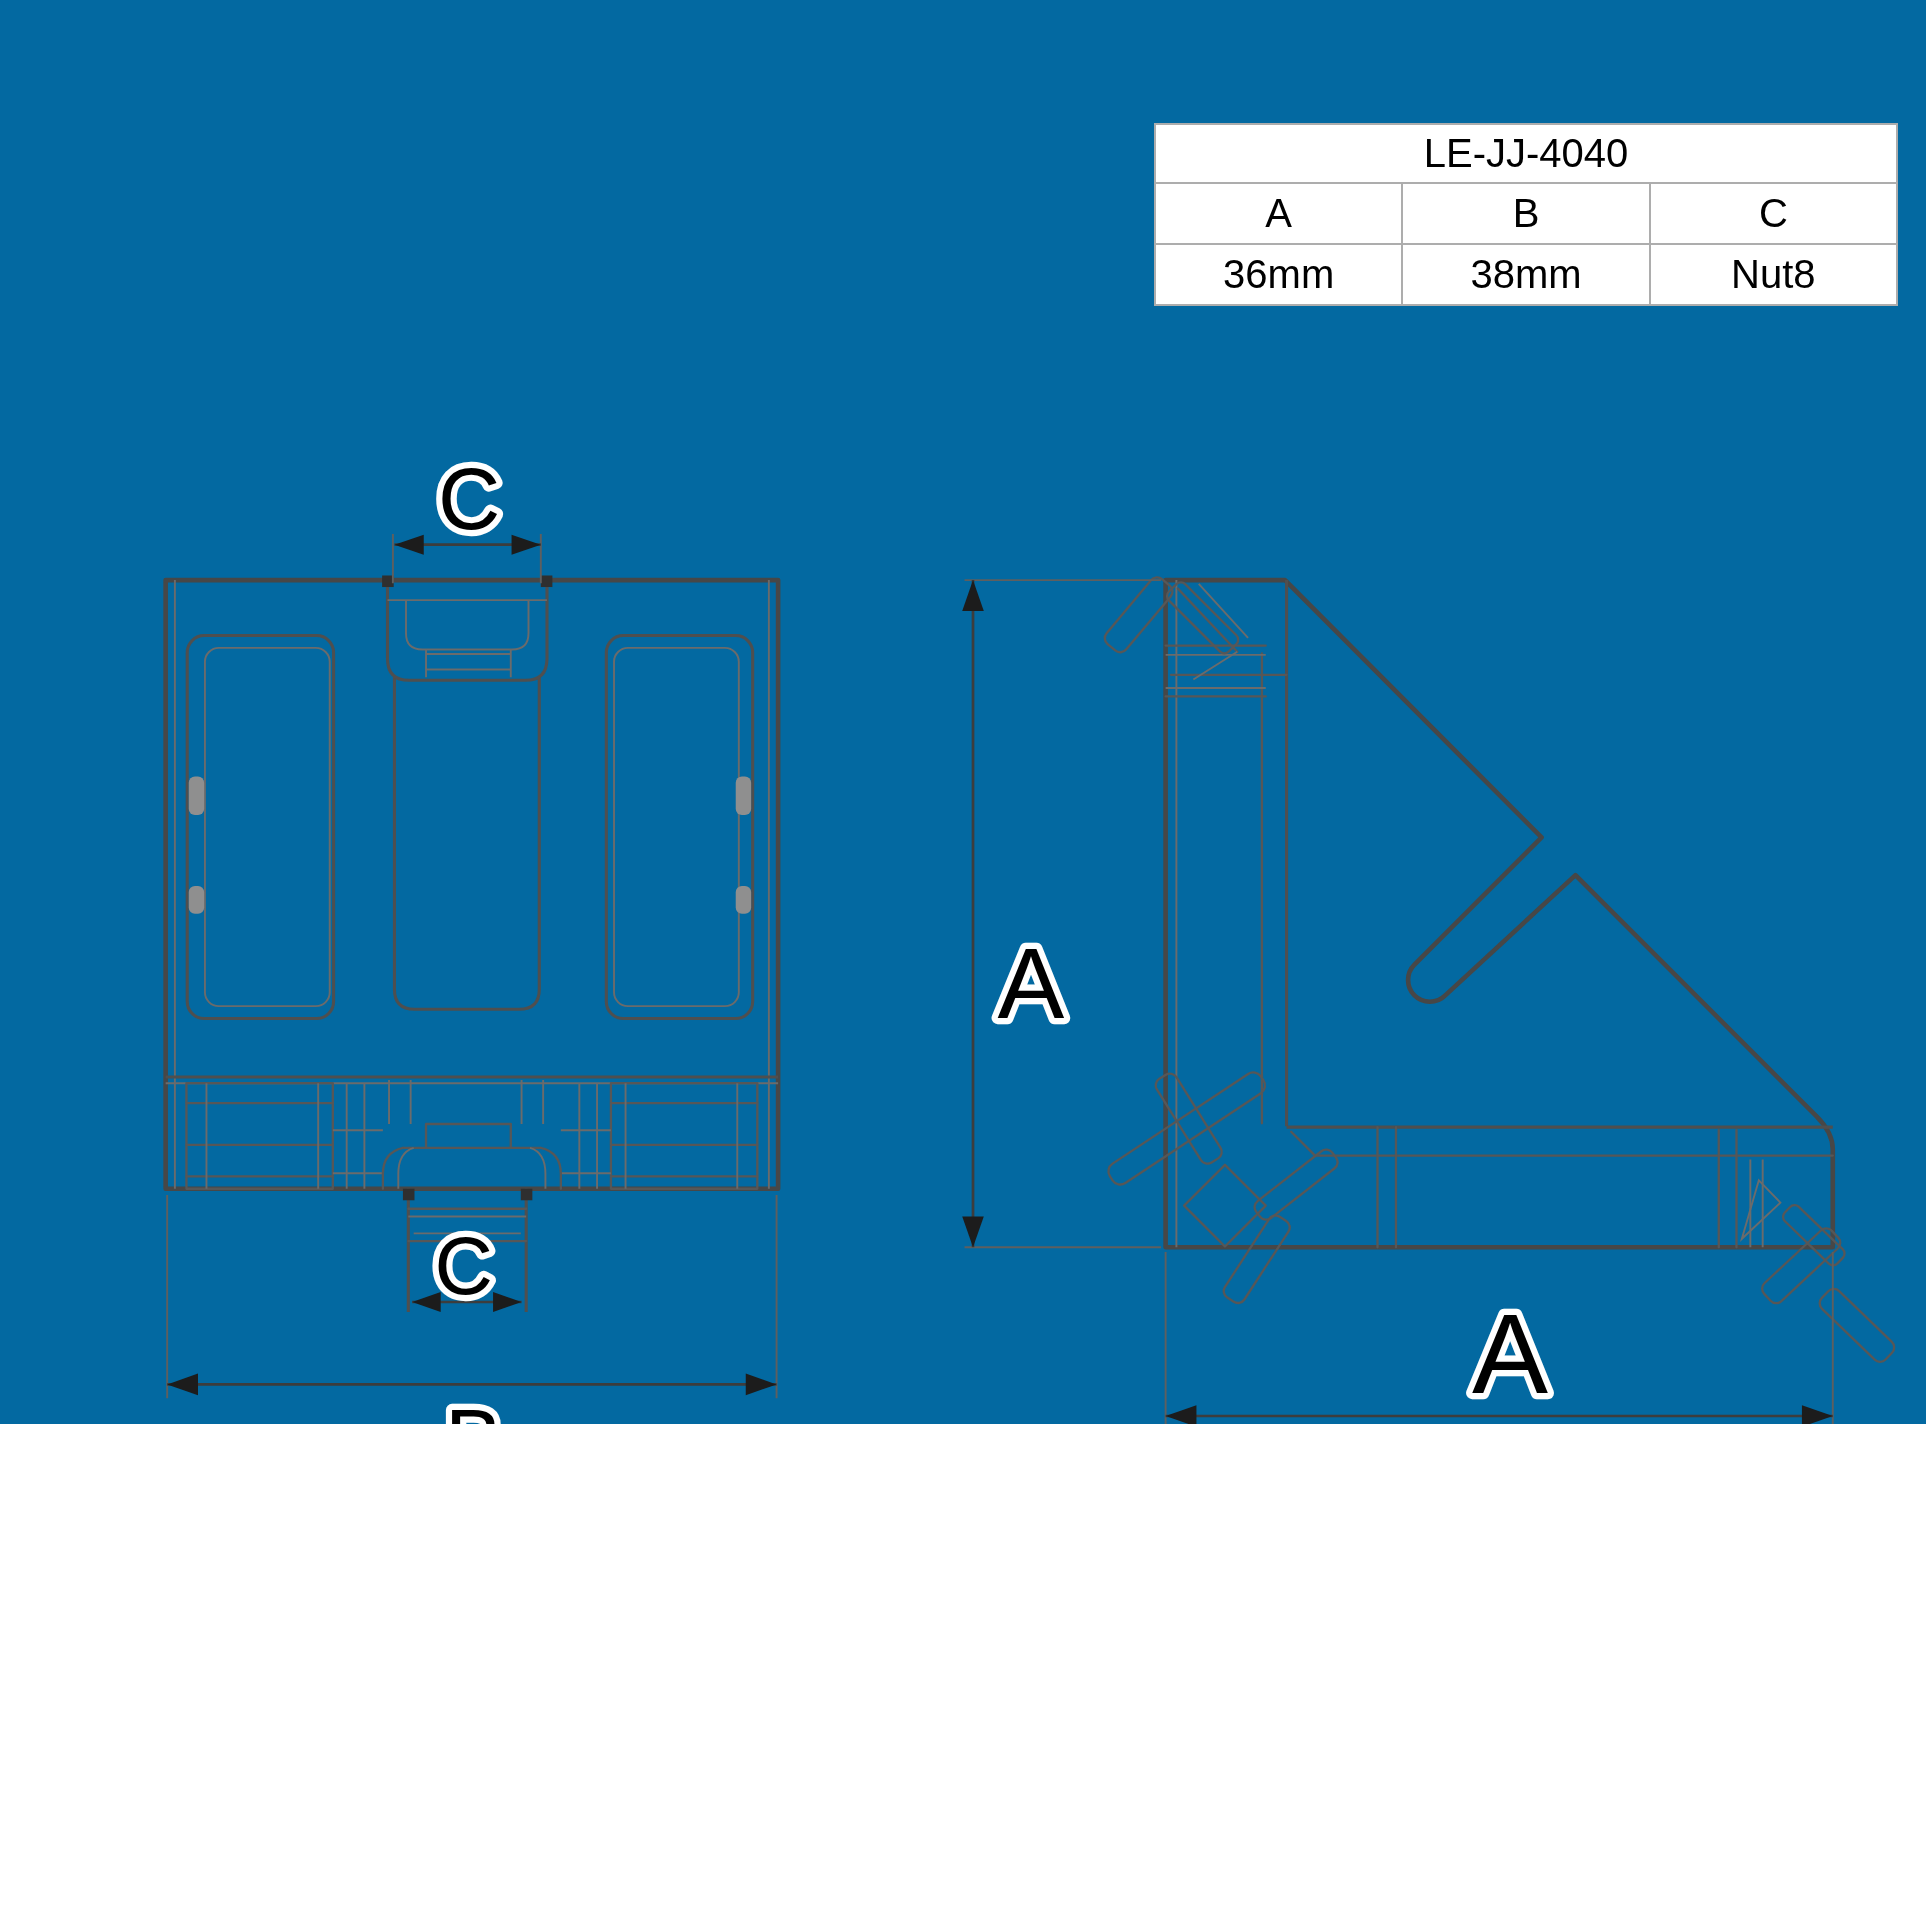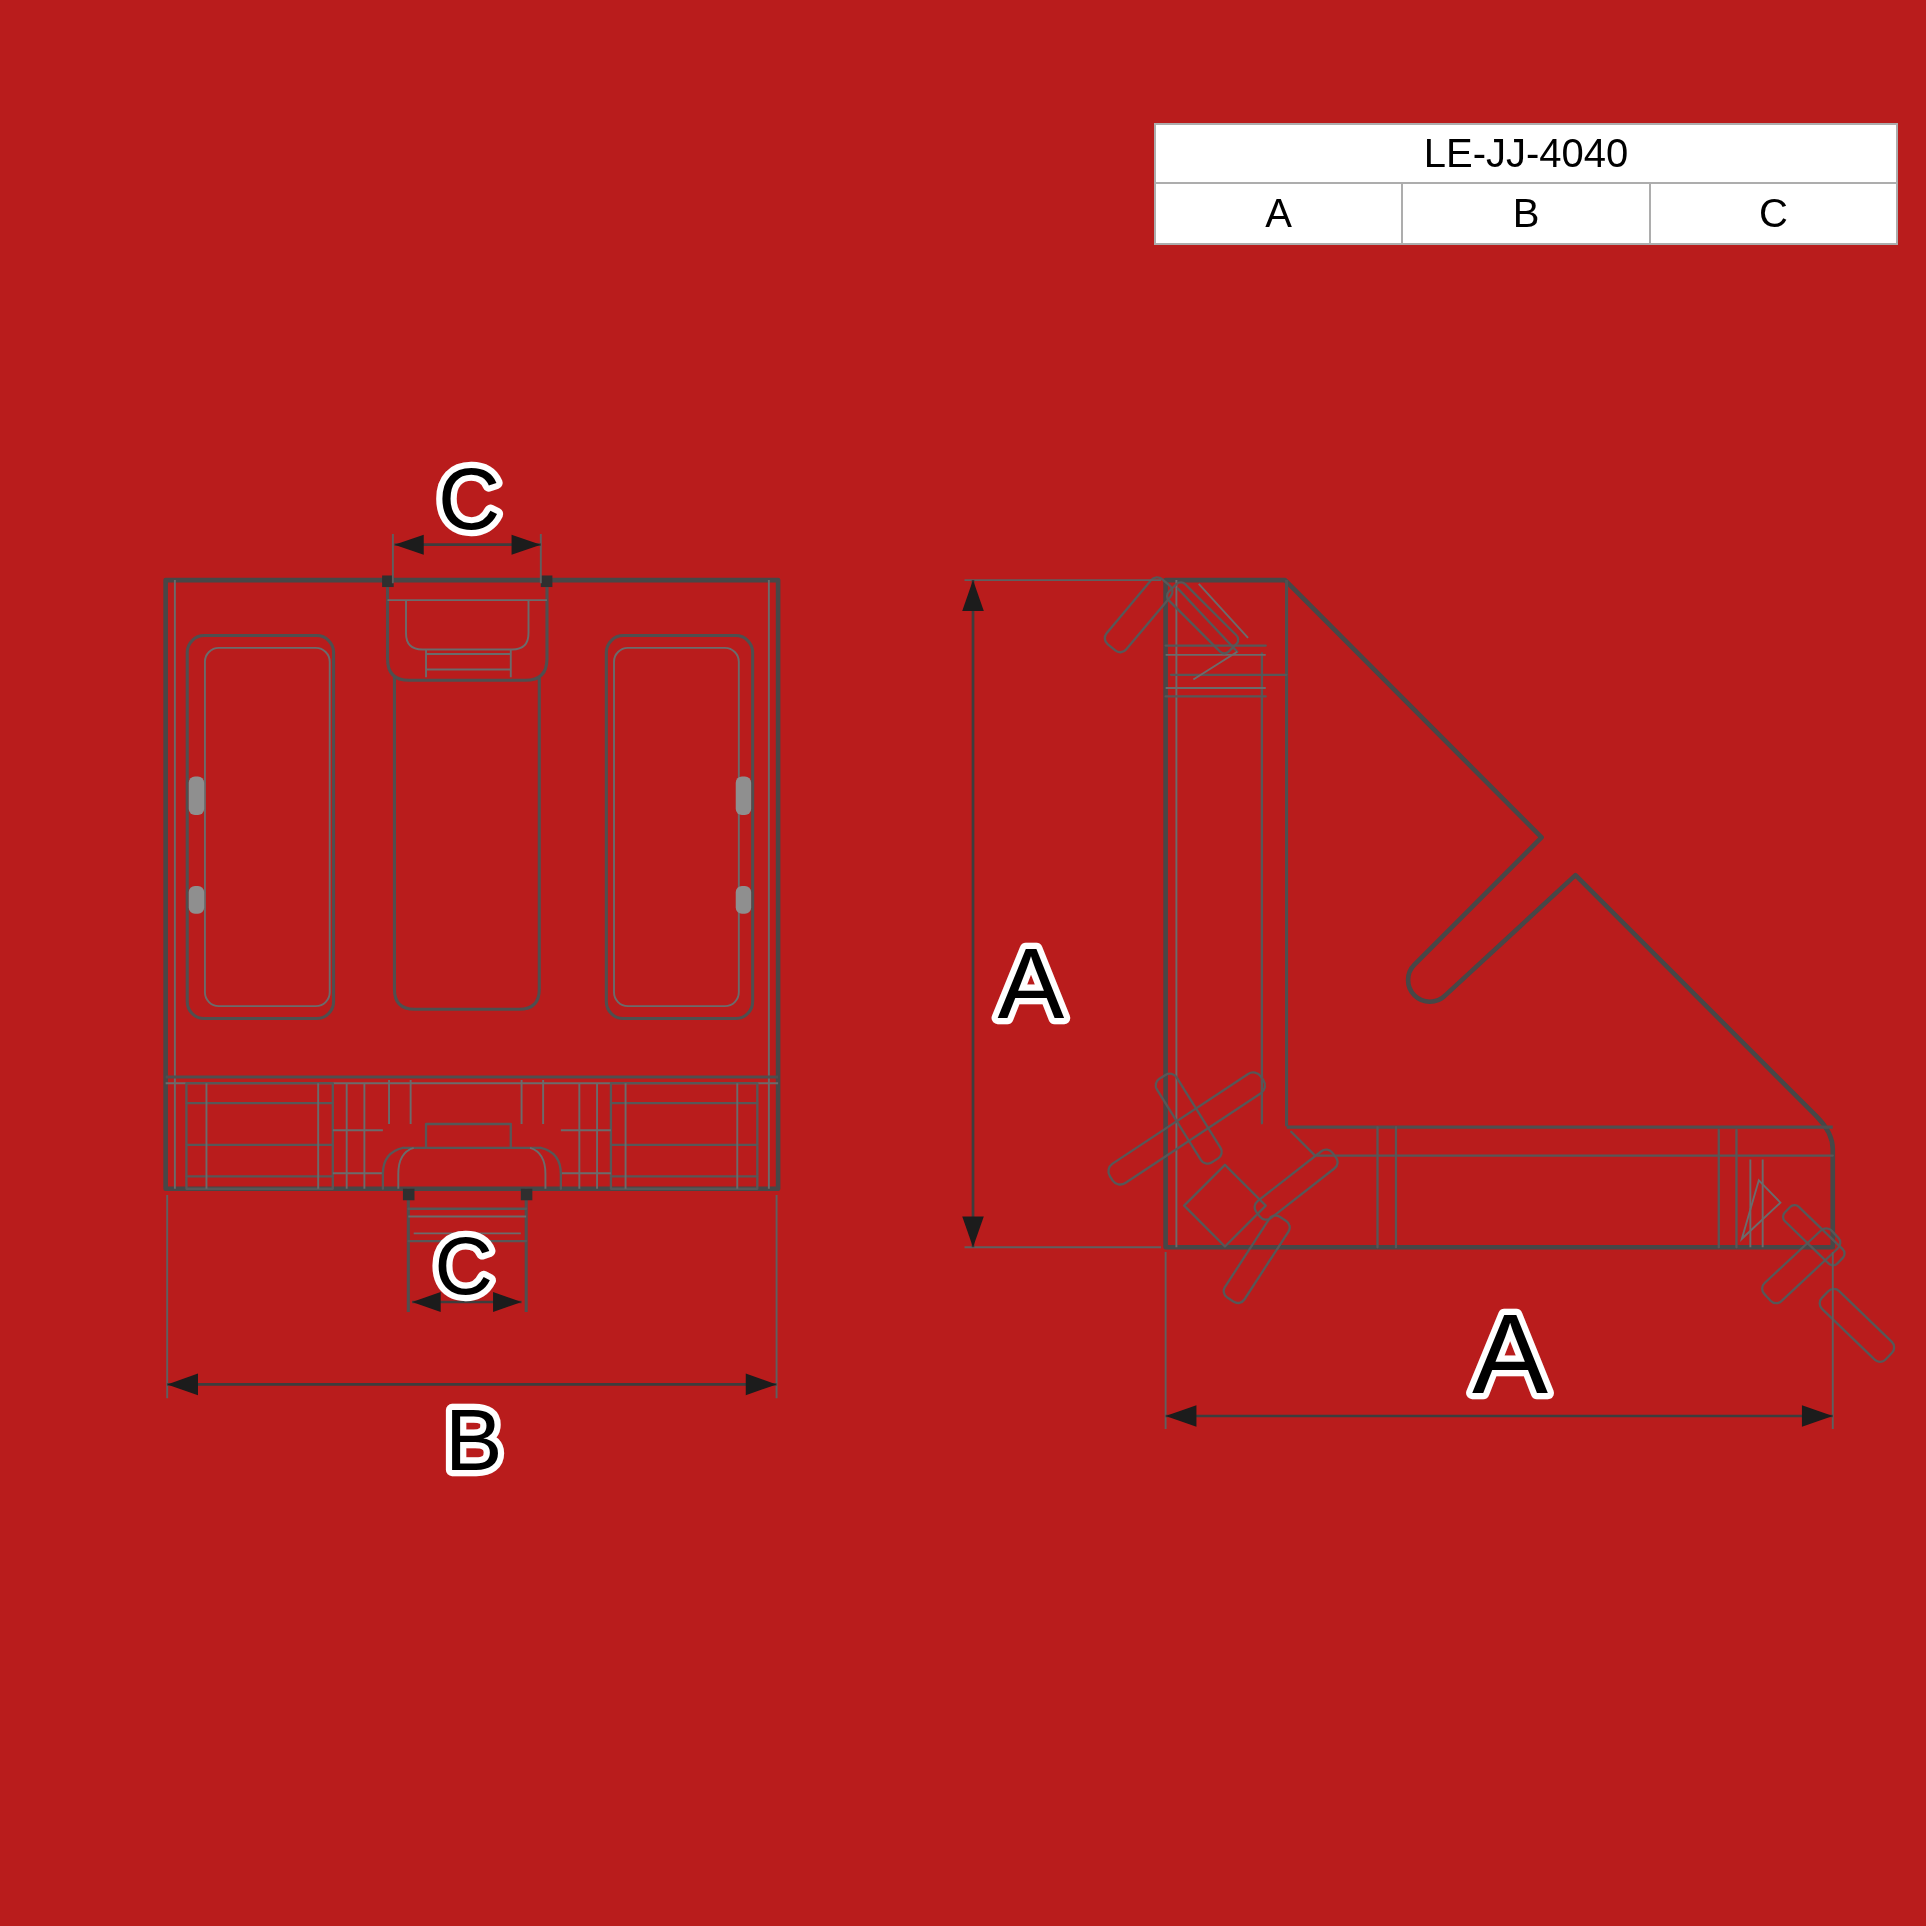--- a/index.html
+++ b/index.html
@@ -1,16 +1,16 @@
 <!DOCTYPE html>
 <html style="font-size:12.3px"><head>
 <meta charset="utf-8">
 <style>
   html,body{margin:0;padding:0;background:#fff;}
-  .canvas{position:relative;width:1926px;height:1926px;background:#b91c1c;overflow:hidden;
+  .canvas{position:relative;width:1926px;height:1424px;background:#0369a1;overflow:hidden;
           font-family:"Liberation Sans",sans-serif;}
   
   .spec-table{position:absolute;left:1154px;top:123px;width:744px;
               border:2.3px solid #adadad;box-sizing:border-box;background:#fff;
               color:#000;font-size:40px;}
   .spec-row{display:flex;box-sizing:border-box;}
   .spec-row + .spec-row{border-top:2.3px solid #adadad;}
   .spec-cell{flex:1 1 0;display:flex;align-items:center;justify-content:center;
              box-sizing:border-box;height:59px;}
   .spec-cell + .spec-cell{border-left:2.3px solid #adadad;}
@@ -36,20 +36,25 @@
 
   <div class="spec-table">
     <div class="spec-row">
       <div class="spec-cell spec-head">LE-JJ-4040</div>
     </div>
     <div class="spec-row">
       <div class="spec-cell">A</div>
       <div class="spec-cell">B</div>
       <div class="spec-cell">C</div>
     </div>
+    <div class="spec-row">
+      <div class="spec-cell">36mm</div>
+      <div class="spec-cell">38mm</div>
+      <div class="spec-cell">Nut8</div>
+    </div>
   </div>
 
   <svg width="1926" height="1926" viewBox="0 0 2500 2500">
 
     <g>
 
       <rect class="hv" x="215" y="753" width="795" height="790"></rect>
       <path class="tn" d="M227,753 V1543 M998,753 V1543"></path>
       <path class="md" d="M215,1398 H1010"></path>
       <path class="tn" d="M215,1406 H1010"></path>

